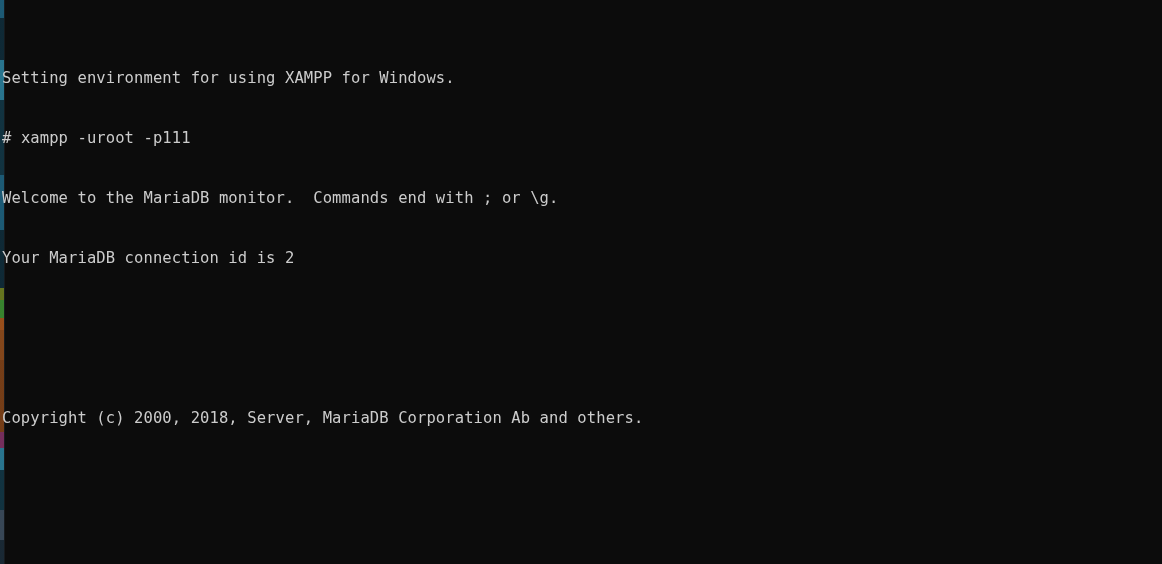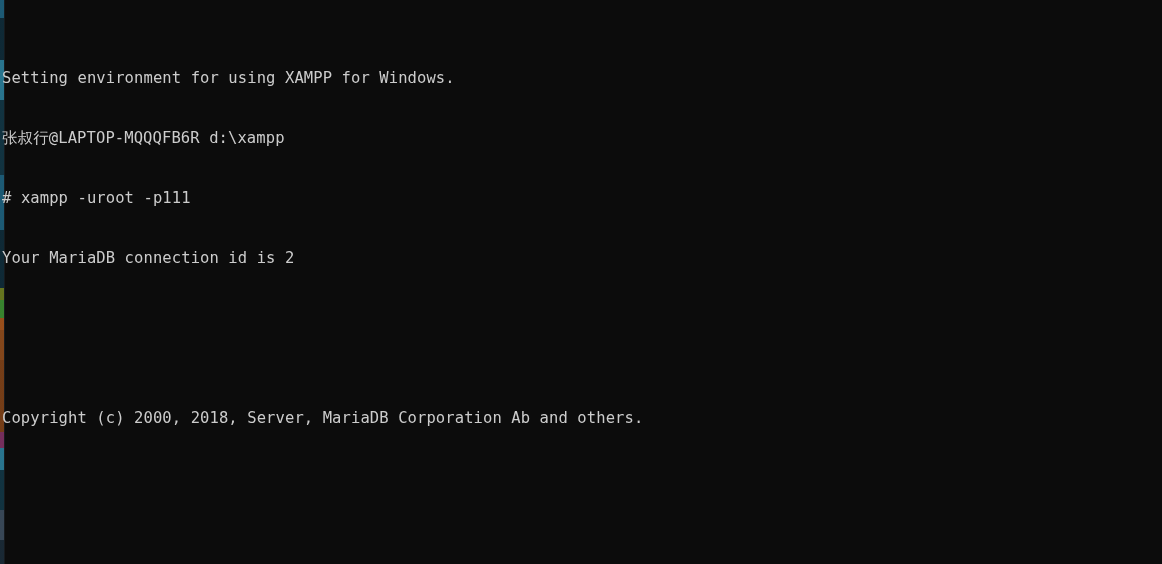--- a/index.html
+++ b/index.html
@@ -82,22 +82,22 @@
 <body>
 
 <div id="terminal-window">
 
   <div id="left-edge-strip"></div>
   <div id="window-left-border"></div>
 
   <div id="console-output">
 
     <span class="line">Setting environment for using XAMPP for Windows.</span>
-    <span class="line">张叔行@LAPTOP-MQQQFB6R d:\xampp</span>
     <span class="line"><span>#</span><span> </span><span>xampp -uroot -p111</span></span>
+    <span class="line">Welcome to the MariaDB monitor.  Commands end with ; or \g.</span>
     <span class="line">Your MariaDB connection id is 2</span>
 
     <span class="line blank"> </span>
 
     <span class="line">Copyright (c) 2000, 2018, Server, MariaDB Corporation Ab and others.</span>
 
     
 
     
 

